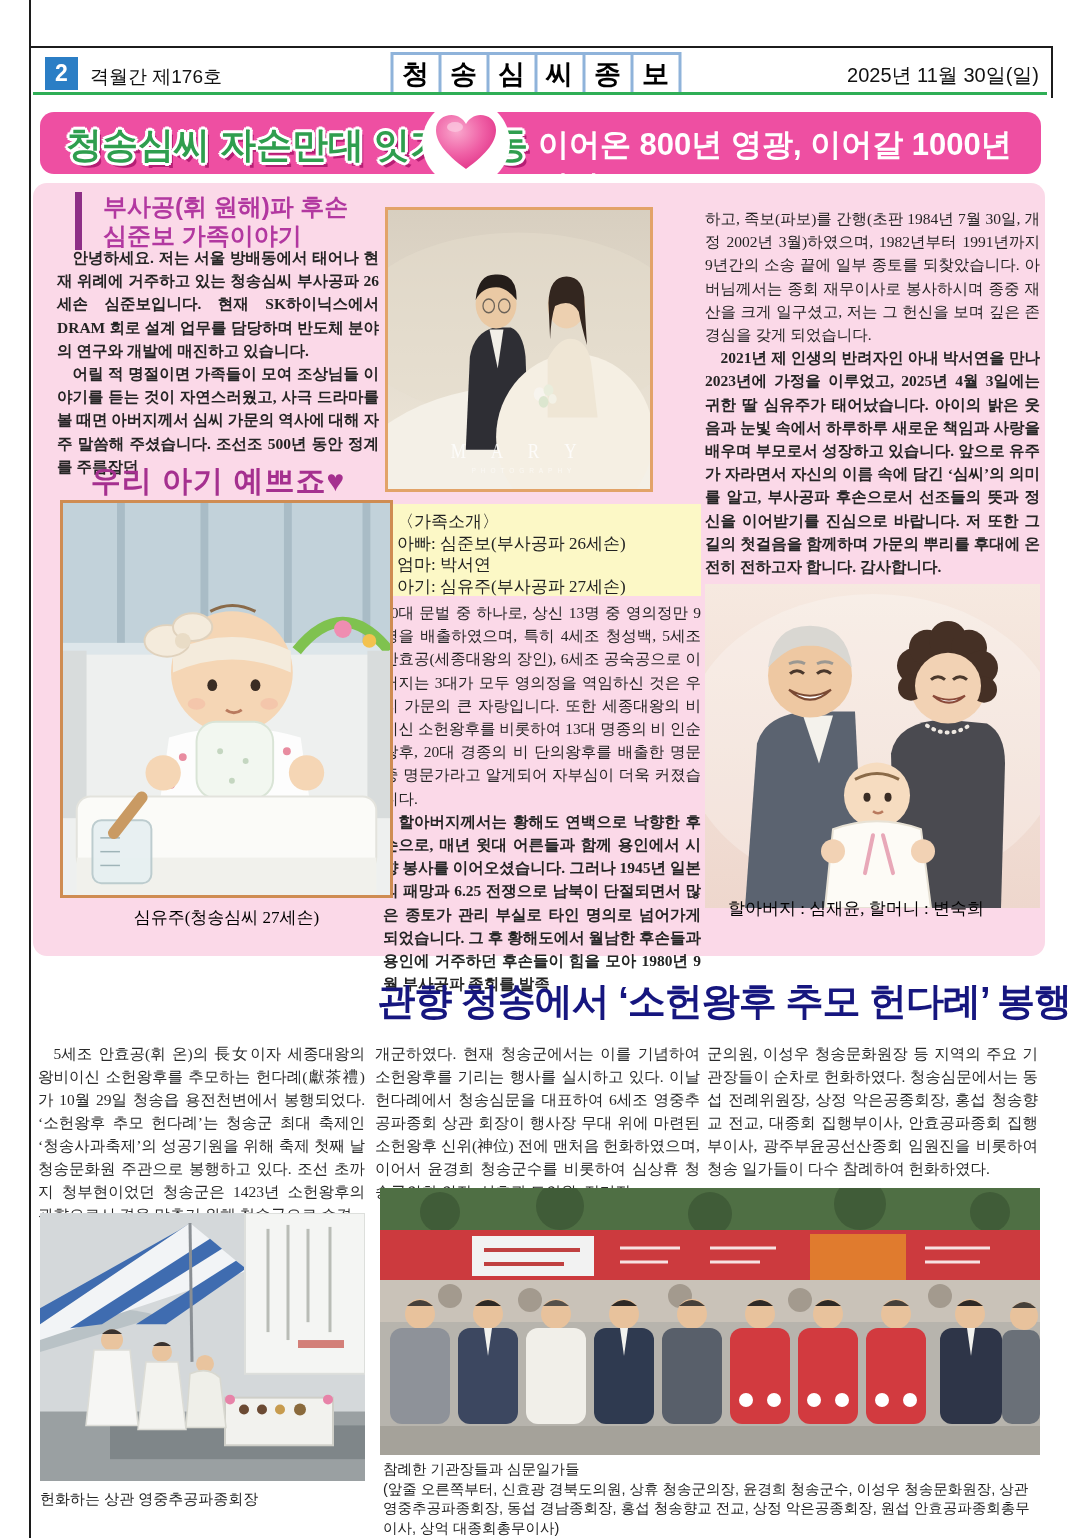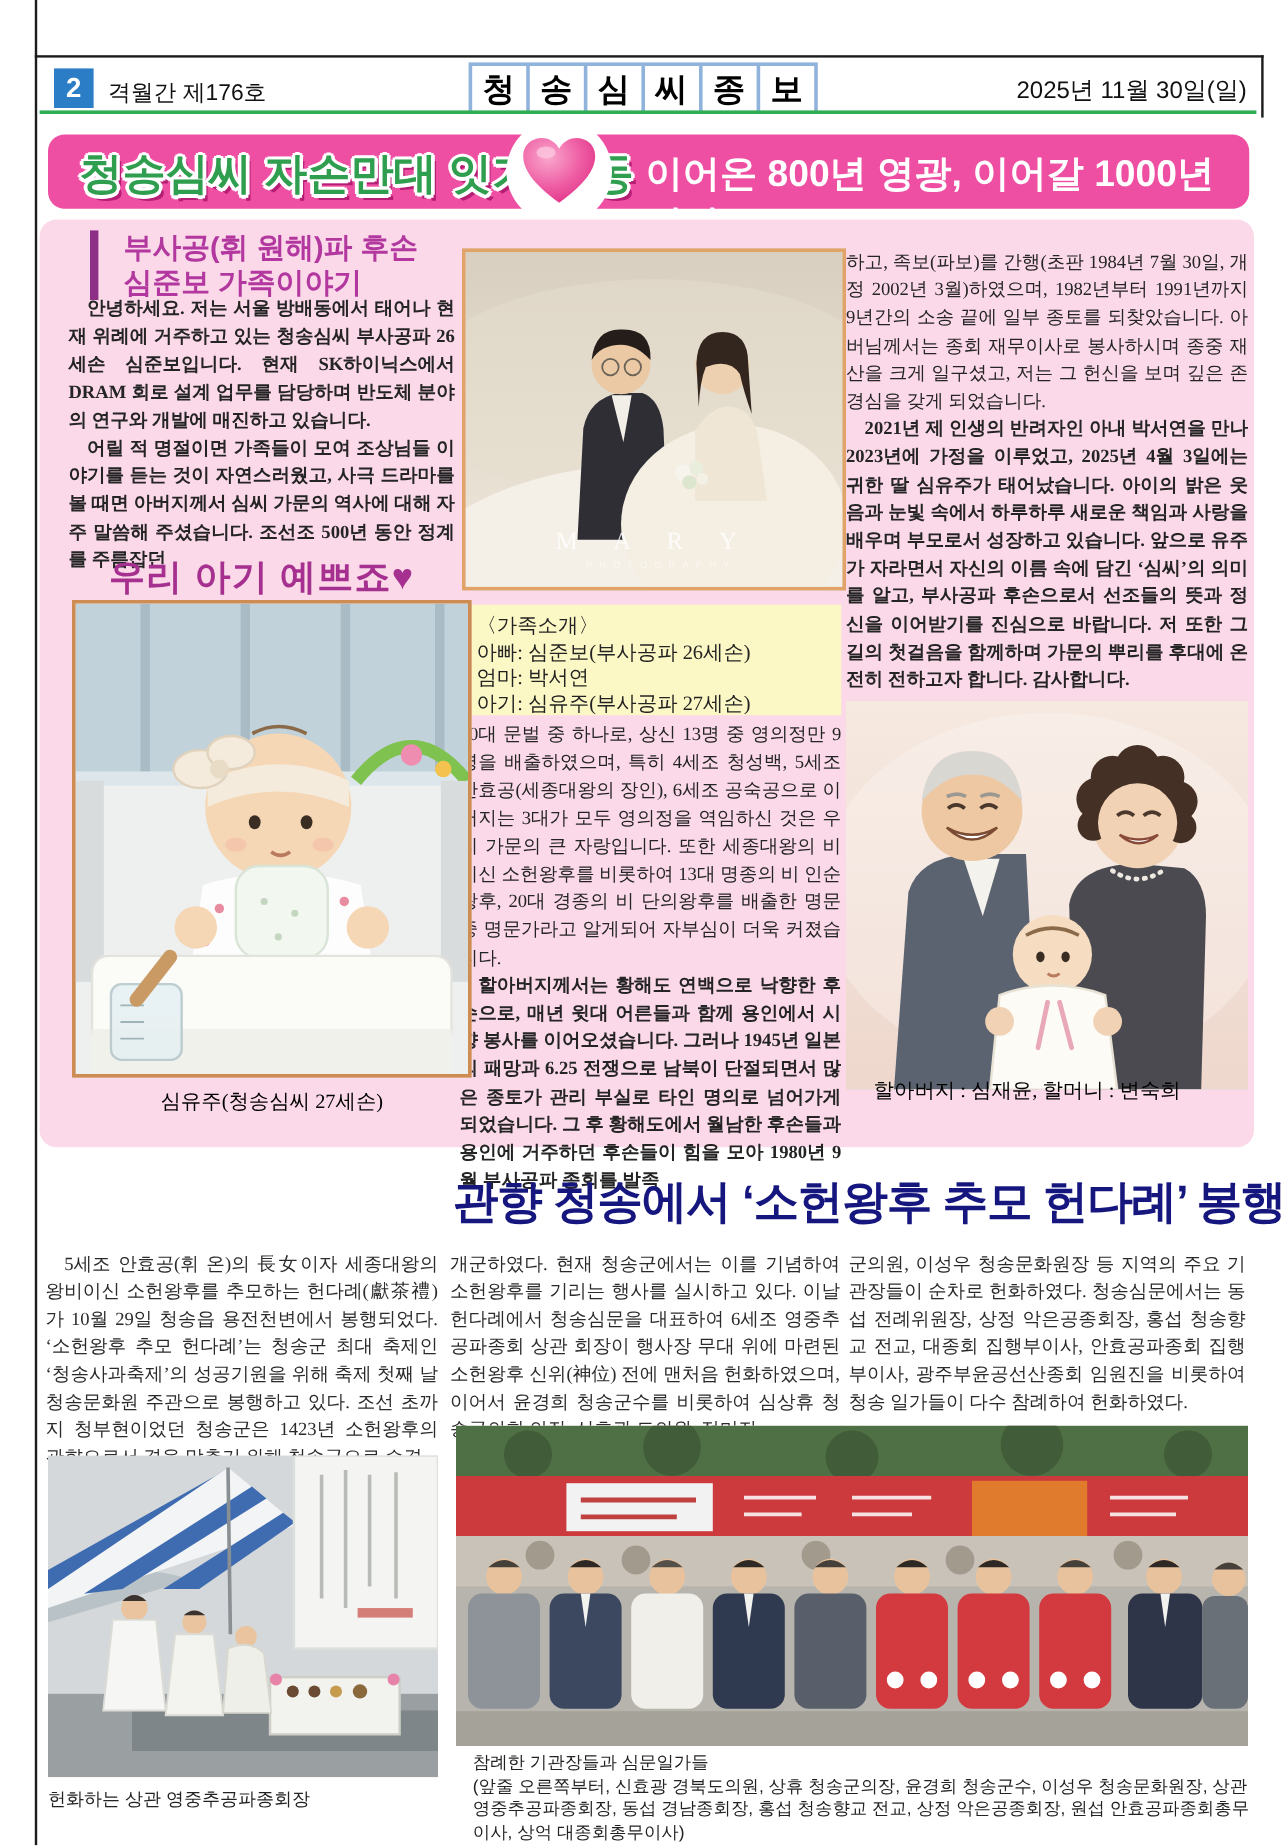--- a/index.html
+++ b/index.html
@@ -39,21 +39,21 @@
   .bodytext p.ind { text-indent:1em;font-weight:bold; }
   .left-text  { left:57px;  top:246px; width:322px; }
   .mid-text   { left:383px; top:601px; width:318px; }
   .right-text { left:705px; top:207px; width:335px; }
 
   .baby-headline { left:57px; top:461px; width:322px; text-align:center;
                    font:bold 30px "Liberation Sans", sans-serif; color:#a5308f; letter-spacing:1px; }
 
   .photo { overflow:hidden; background:#ddd; }
   .photo svg { display:block; width:100%; height:100%; }
-  .ph-wedding { left:385px; top:207px; width:320px; height:285px; border:3px solid #e2a368; }
+  .ph-wedding { left:385px; top:207px; width:268px; height:285px; border:3px solid #e2a368; }
   .ph-baby    { left:60px;  top:500px; width:333px; height:398px; border:3px solid #cf8c52; }
   .ph-grand   { left:705px; top:584px; width:335px; height:324px; }
   .ph-cer-l   { left:40px;  top:1213px; width:325px; height:268px; }
   .ph-cer-r   { left:380px; top:1188px; width:660px; height:267px; }
 
   .fambox { left:383px; top:504px; width:318px; height:92px; background:#fcf8c6; padding:7px 14px;
             font-size:17px; line-height:21.5px; color:#222; }
 
   .caption  { font-size:17px; color:#000000; }
   .cap-baby  { left:60px;  top:906px; width:333px; text-align:center; }
@@ -61,21 +61,21 @@
 
   .cer-headline { left:0; top:976px; width:1071px; text-align:right;
                   font:bold 38px "Liberation Sans", sans-serif; color:#16167f; letter-spacing:-1px; }
   .cer-col { top:1042px; font-size:15.5px; line-height:23px; text-align:justify; color:#2a2a2a; }
   .cer-c1 { left:38px;  width:327px; }
   .cer-c2 { left:375px; width:325px; }
   .cer-c3 { left:707px; width:331px; }
 
   .cap-sans { font-family:"Liberation Sans", sans-serif; color:#222; }
   .cap-cer-l { left:40px;  top:1490px; font-size:15px; }
-  .cap-cer-r { left:383px; top:1460px; width:660px; font-size:14.5px; line-height:19.5px;margin-left:11px; }
+  .cap-cer-r { left:383px; top:1460px; width:660px; font-size:14.5px; line-height:19.5px; }
 </style>
 </head>
 <body>
 
 <div class="page">
 
   <div class="abs frame" style="left:29px;top:0;width:2px;height:1538px;"></div>
   <div class="abs frame" style="left:29px;top:46px;width:1024px;height:2px;"></div>
   <div class="abs frame" style="left:1051px;top:46px;width:2px;height:52px;"></div>
 

